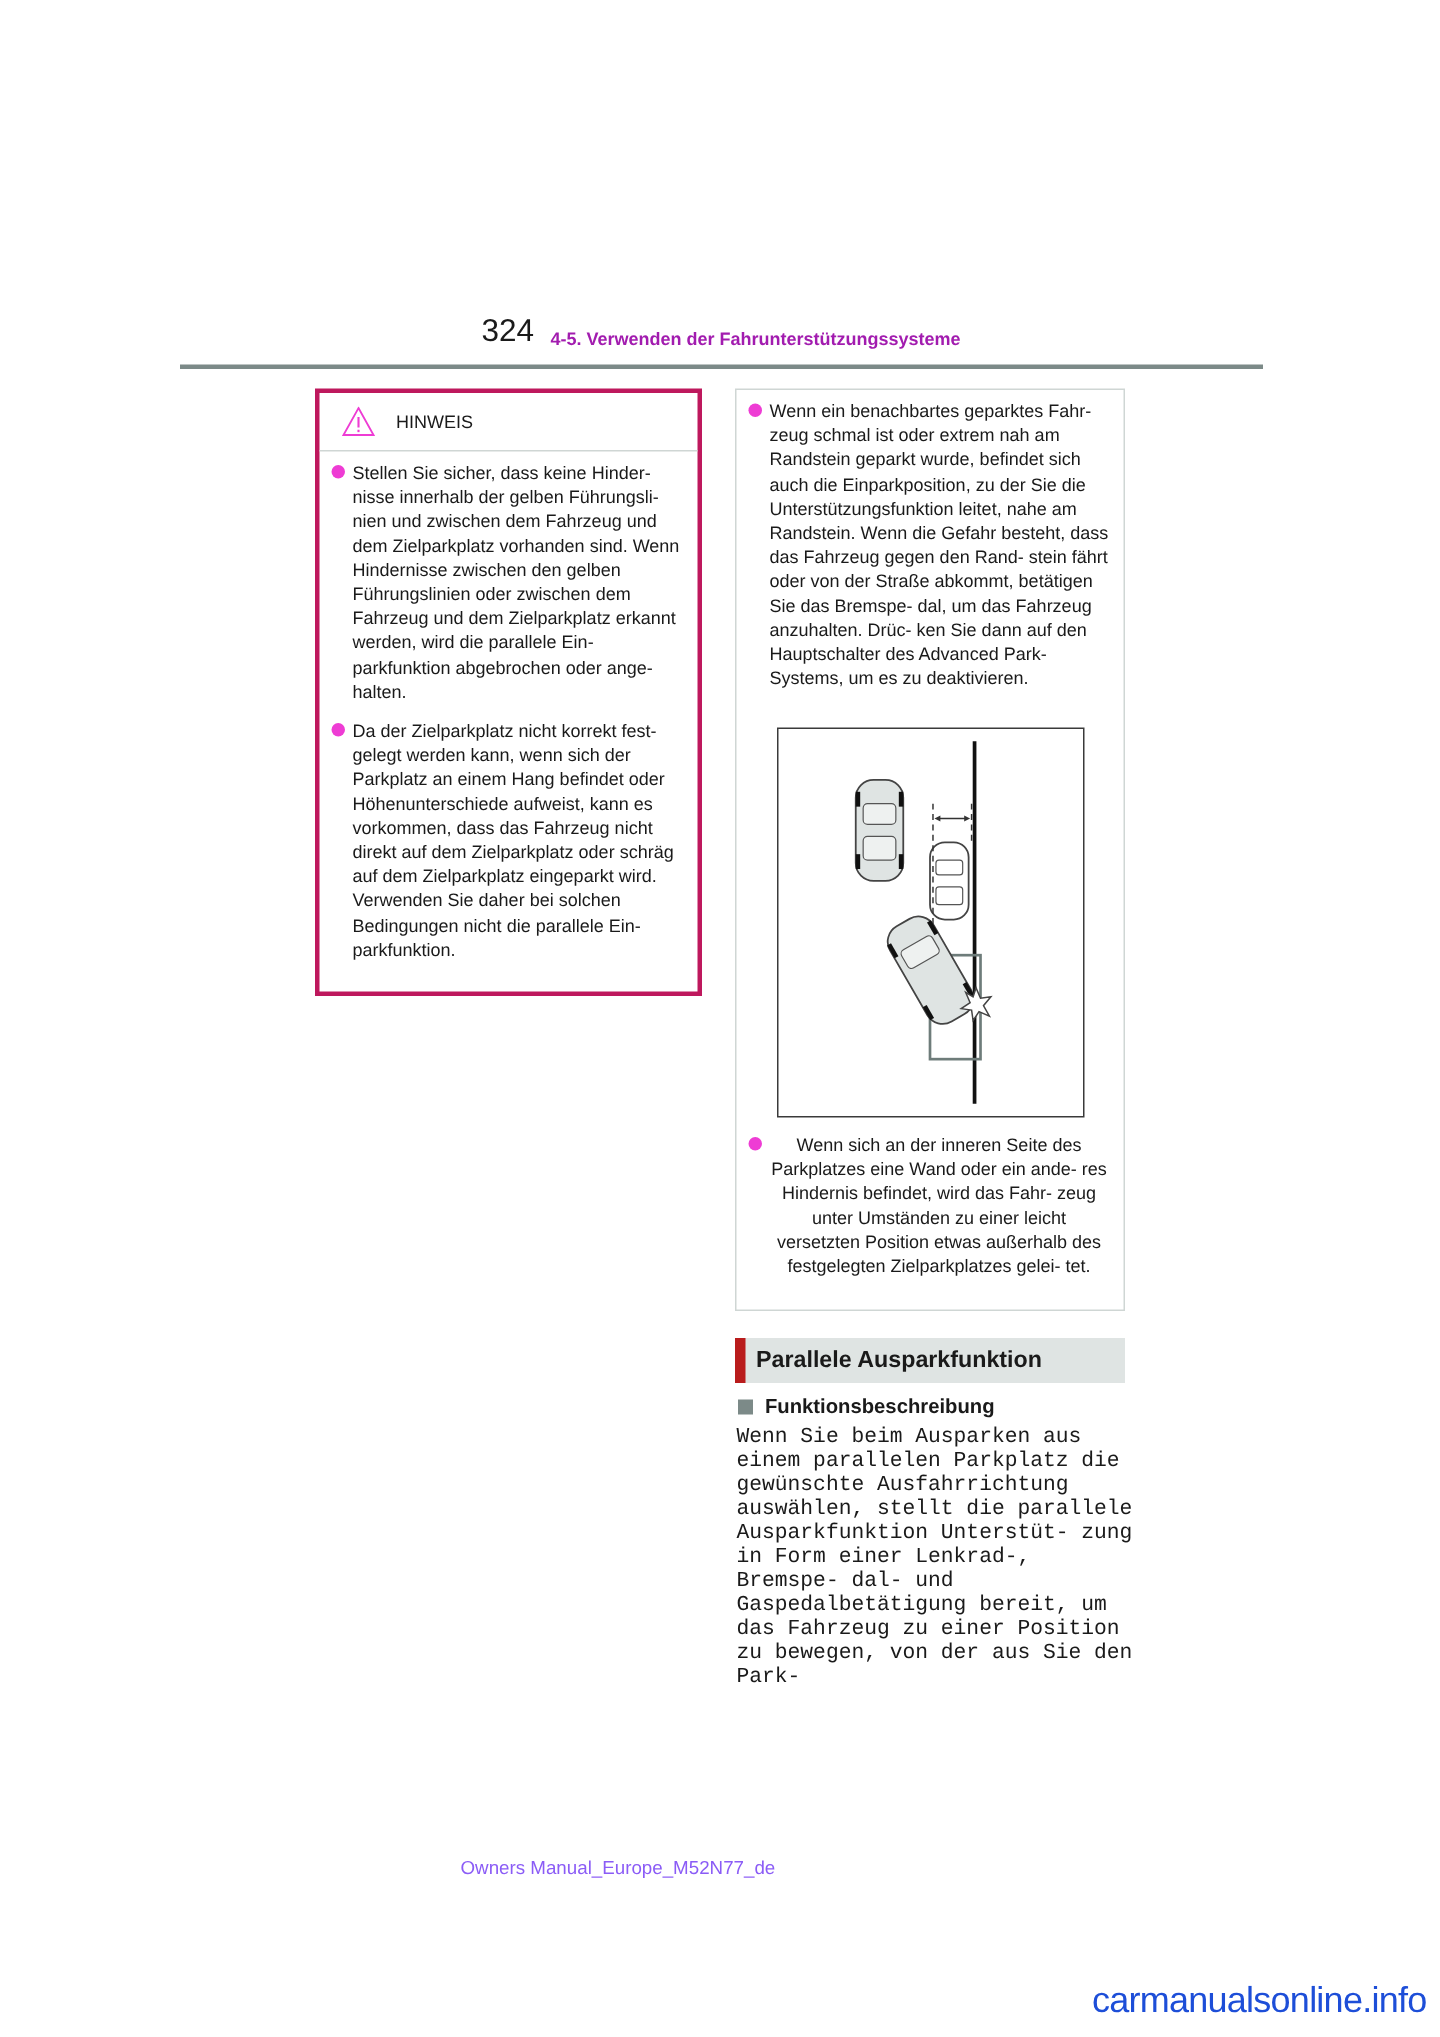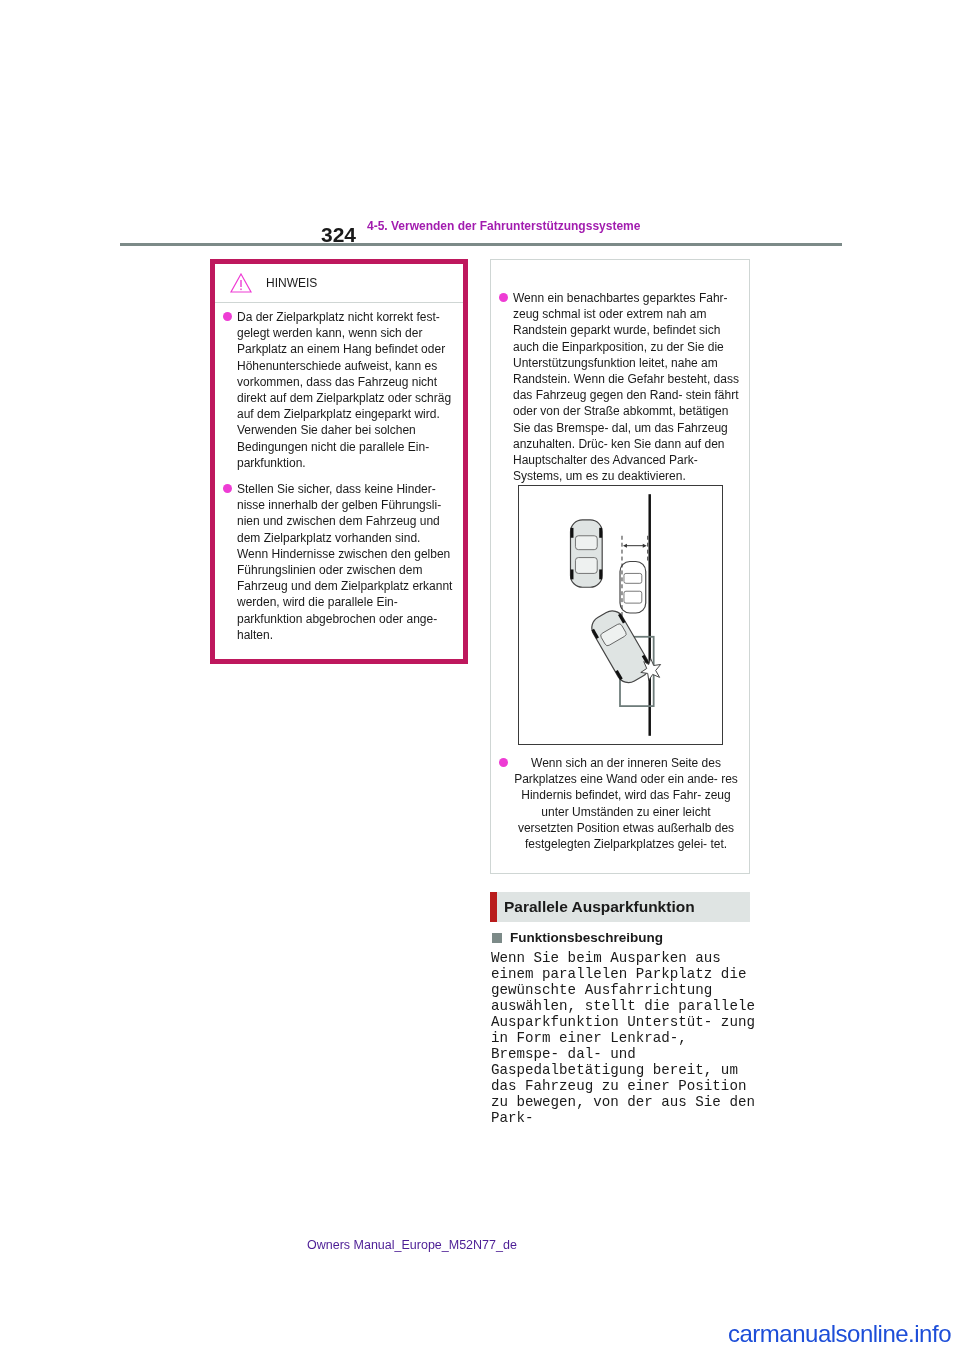--- a/index.html
+++ b/index.html
@@ -1,63 +1,63 @@
 <!DOCTYPE html>
 <html><head>
 <meta charset="utf-8">
 <style>
   html, body { margin: 0; padding: 0; }
   body {
     width: 960px; height: 1358px; background: #ffffff; position: relative; overflow: hidden;
     font-family: "Liberation Sans", sans-serif; color: #1a1a1a;
   }
   .page-number {
-    position: absolute; left: 321px; top: 223px; font-size: 21px; font-weight: bold; color: #1a1a1a;
+    position: absolute; left: 321px; top: 209px; font-size: 21px; font-weight: normal; color: #1a1a1a;
   }
   .section-title {
     position: absolute; left: 367px; top: 219px; font-size: 12px; font-weight: bold; color: #a21caf;
   }
   .header-rule {
     position: absolute; left: 120px; top: 243px; width: 722px; height: 3px; background: #7c8a88;
   }
   .notice-box {
     position: absolute; left: 210px; top: 259px; width: 258px; height: 405px;
-    border: 5px solid #be185d; box-sizing: border-box;
+    border: 3px solid #be185d; box-sizing: border-box;
   }
   .notice-head {
     height: 38px; border-bottom: 1px solid #cfd6d4; display: flex; align-items: center;
   }
   .warn-icon { width: 22px; height: 20px; margin-left: 15px; margin-right: 14px; }
   .notice-head-label { font-size: 12px; color: #1a1a1a; }
   .box-body { padding: 6px 10px 0 8px; }
   .sq-heading { display: flex; align-items: flex-start; font-size: 12px; font-weight: bold; line-height: 16px; margin-bottom: 6px; }
   .sq { width: 9px; height: 9px; background: #ee3cd4; margin-top: 3px; margin-right: 5px; flex: none; }
   .bullet { display: flex; align-items: flex-start; font-size: 12px; line-height: 16.2px; margin-bottom: 10px; }
   .dot { width: 9px; height: 9px; border-radius: 50%; background: #ee3cd4; margin-top: 3px; margin-right: 5px; flex: none; }
   .right-box {
     position: absolute; left: 490px; top: 259px; width: 260px; height: 615px;
     border: 1px solid #cfd6d4; box-sizing: border-box;
   }
-  .right-box .box-body { padding-top: 6px; margin-top: 24px; }
+  .right-box .box-body { padding-top: 6px; }
   .figure {
     position: absolute; left: 27px; top: 225px; width: 205px; height: 260px;
     border: 1px solid #3a3a3a; box-sizing: border-box; background: #fff;
   }
   .figure svg { width: 100%; height: 100%; display: block; }
   .lower-bullet { position: absolute; left: 8px; top: 495px; right: 10px; text-align: center; }
   .h2-bar {
     position: absolute; left: 490px; top: 892px; width: 260px; height: 30px;
     background: #dfe4e3; border-left: 7px solid #b91c1c; box-sizing: border-box;
     display: flex; align-items: center; padding-left: 7px;
   }
   .h2-label { font-size: 15.5px; font-weight: bold; color: #1a1a1a; }
   .sub-heading { position: absolute; left: 492px; top: 930px; display: flex; align-items: center; font-size: 13.5px; font-weight: bold; }
   .sub-sq { width: 10px; height: 10px; background: #7c8a88; margin-right: 8px; }
   .body-text { position: absolute; left: 491px; top: 950px; width: 270px; font-size: 14.2px; line-height: 16px; font-family: Liberation Mono, monospace; }
-  .footer { position: absolute; left: 307px; top: 1238px; font-size: 12.5px; color: #4c1d95; }
+  .footer { position: absolute; left: 307px; top: 1238px; font-size: 12.5px; color: #8b5cf6; }
   .watermark { position: absolute; left: 728px; top: 1320px; font-size: 24px; color: #1d4ed8; letter-spacing: -0.5px; }
 </style>
 </head>
 <body>
 
 <div class="page-number">324</div>
 <div class="section-title">4-5. Verwenden der Fahrunterstützungssysteme</div>
 <div class="header-rule"></div>
 
 <div class="notice-box">
@@ -65,25 +65,25 @@
     <svg class="warn-icon" viewBox="0 0 22 20">
       <polygon points="11,1 21,19 1,19" fill="none" stroke="#ee3cd4" stroke-width="1.2"></polygon>
       <rect x="10.3" y="7" width="1.4" height="7" fill="#ee3cd4"></rect>
       <rect x="10.3" y="15.5" width="1.4" height="1.6" fill="#ee3cd4"></rect>
     </svg>
     <span class="notice-head-label">HINWEIS</span>
   </div>
   <div class="box-body">
     <div class="bullet">
       <span class="dot"></span>
-      <span>Da der Zielparkplatz nicht korrekt fest- gelegt werden kann, wenn sich der Parkplatz an einem Hang befindet oder Höhenunterschiede aufweist, kann es vorkommen, dass das Fahrzeug nicht direkt auf dem Zielparkplatz oder schräg auf dem Zielparkplatz eingeparkt wird. Verwenden Sie daher bei solchen Bedingungen nicht die parallele Ein- parkfunktion.</span>
+      <span>Stellen Sie sicher, dass keine Hinder- nisse innerhalb der gelben Führungsli- nien und zwischen dem Fahrzeug und dem Zielparkplatz vorhanden sind. Wenn Hindernisse zwischen den gelben Führungslinien oder zwischen dem Fahrzeug und dem Zielparkplatz erkannt werden, wird die parallele Ein- parkfunktion abgebrochen oder ange- halten.</span>
     </div>
     <div class="bullet">
       <span class="dot"></span>
-      <span>Stellen Sie sicher, dass keine Hinder- nisse innerhalb der gelben Führungsli- nien und zwischen dem Fahrzeug und dem Zielparkplatz vorhanden sind. Wenn Hindernisse zwischen den gelben Führungslinien oder zwischen dem Fahrzeug und dem Zielparkplatz erkannt werden, wird die parallele Ein- parkfunktion abgebrochen oder ange- halten.</span>
+      <span>Da der Zielparkplatz nicht korrekt fest- gelegt werden kann, wenn sich der Parkplatz an einem Hang befindet oder Höhenunterschiede aufweist, kann es vorkommen, dass das Fahrzeug nicht direkt auf dem Zielparkplatz oder schräg auf dem Zielparkplatz eingeparkt wird. Verwenden Sie daher bei solchen Bedingungen nicht die parallele Ein- parkfunktion.</span>
     </div>
   </div>
 </div>
 
 <div class="right-box">
   <div class="box-body">
     <div class="bullet">
       <span class="dot"></span>
       <span>Wenn ein benachbartes geparktes Fahr- zeug schmal ist oder extrem nah am Randstein geparkt wurde, befindet sich auch die Einparkposition, zu der Sie die Unterstützungsfunktion leitet, nahe am Randstein. Wenn die Gefahr besteht, dass das Fahrzeug gegen den Rand- stein fährt oder von der Straße abkommt, betätigen Sie das Bremspe- dal, um das Fahrzeug anzuhalten. Drüc- ken Sie dann auf den Hauptschalter des Advanced Park-Systems, um es zu deaktivieren.</span>
     </div>

